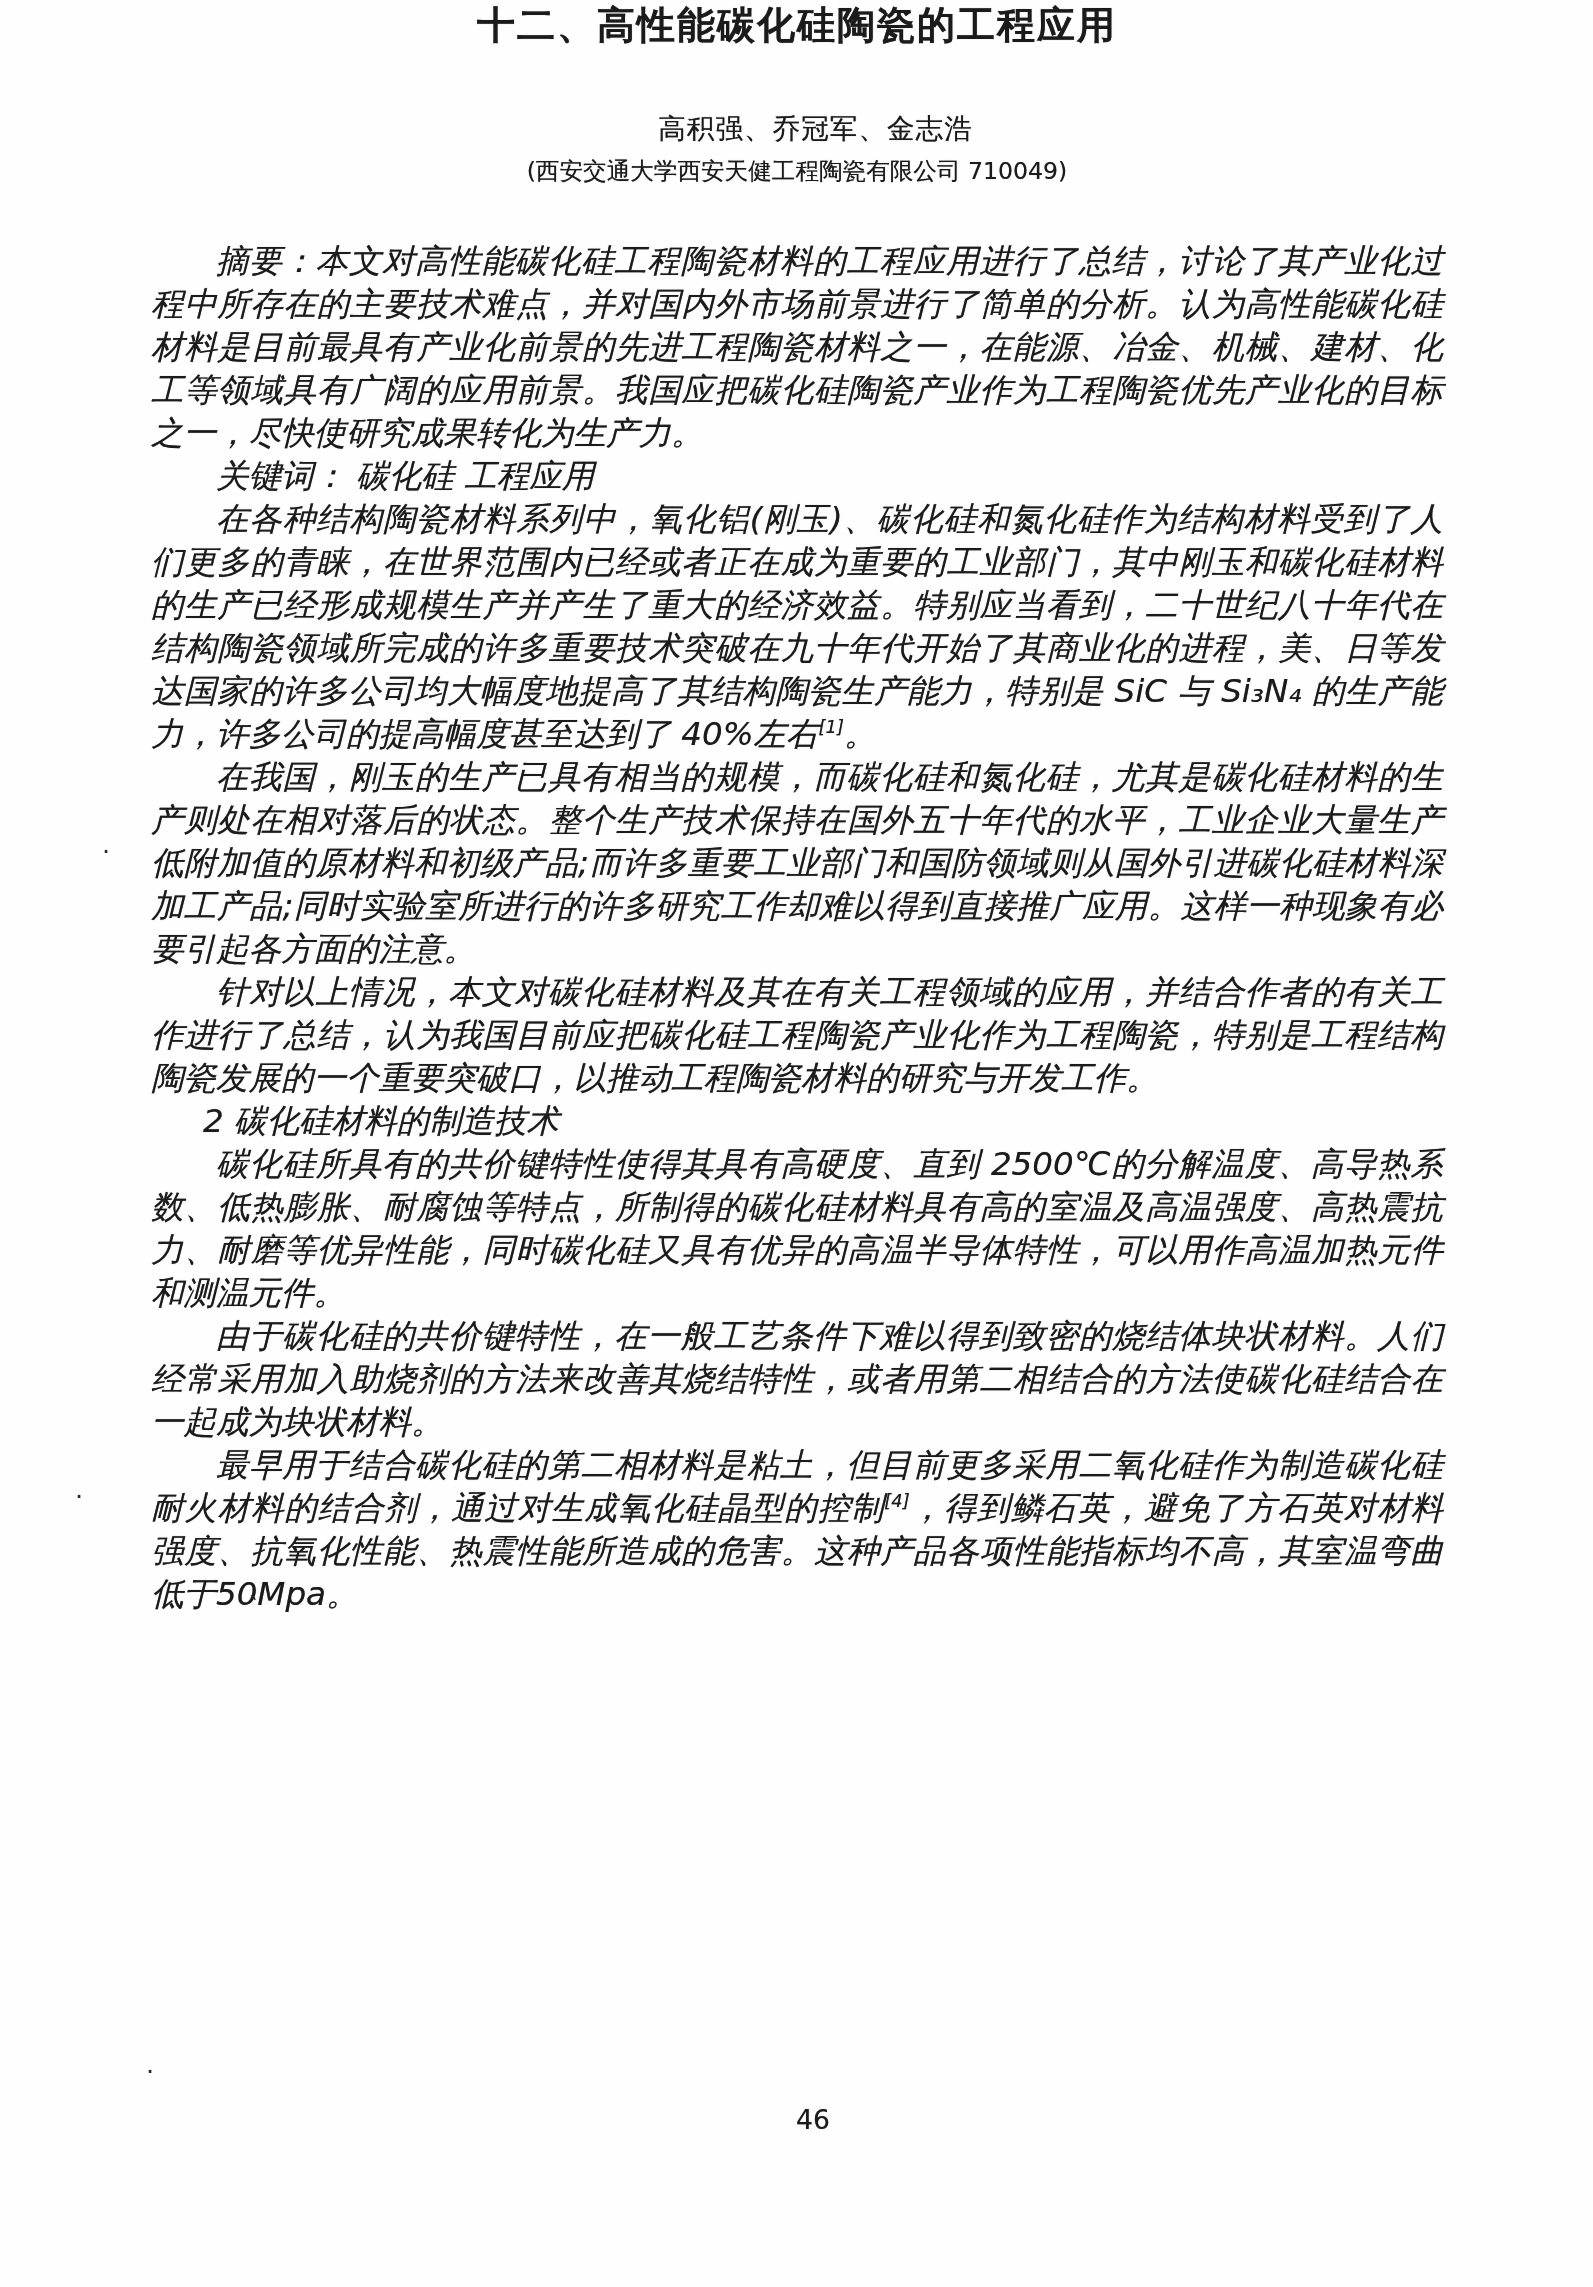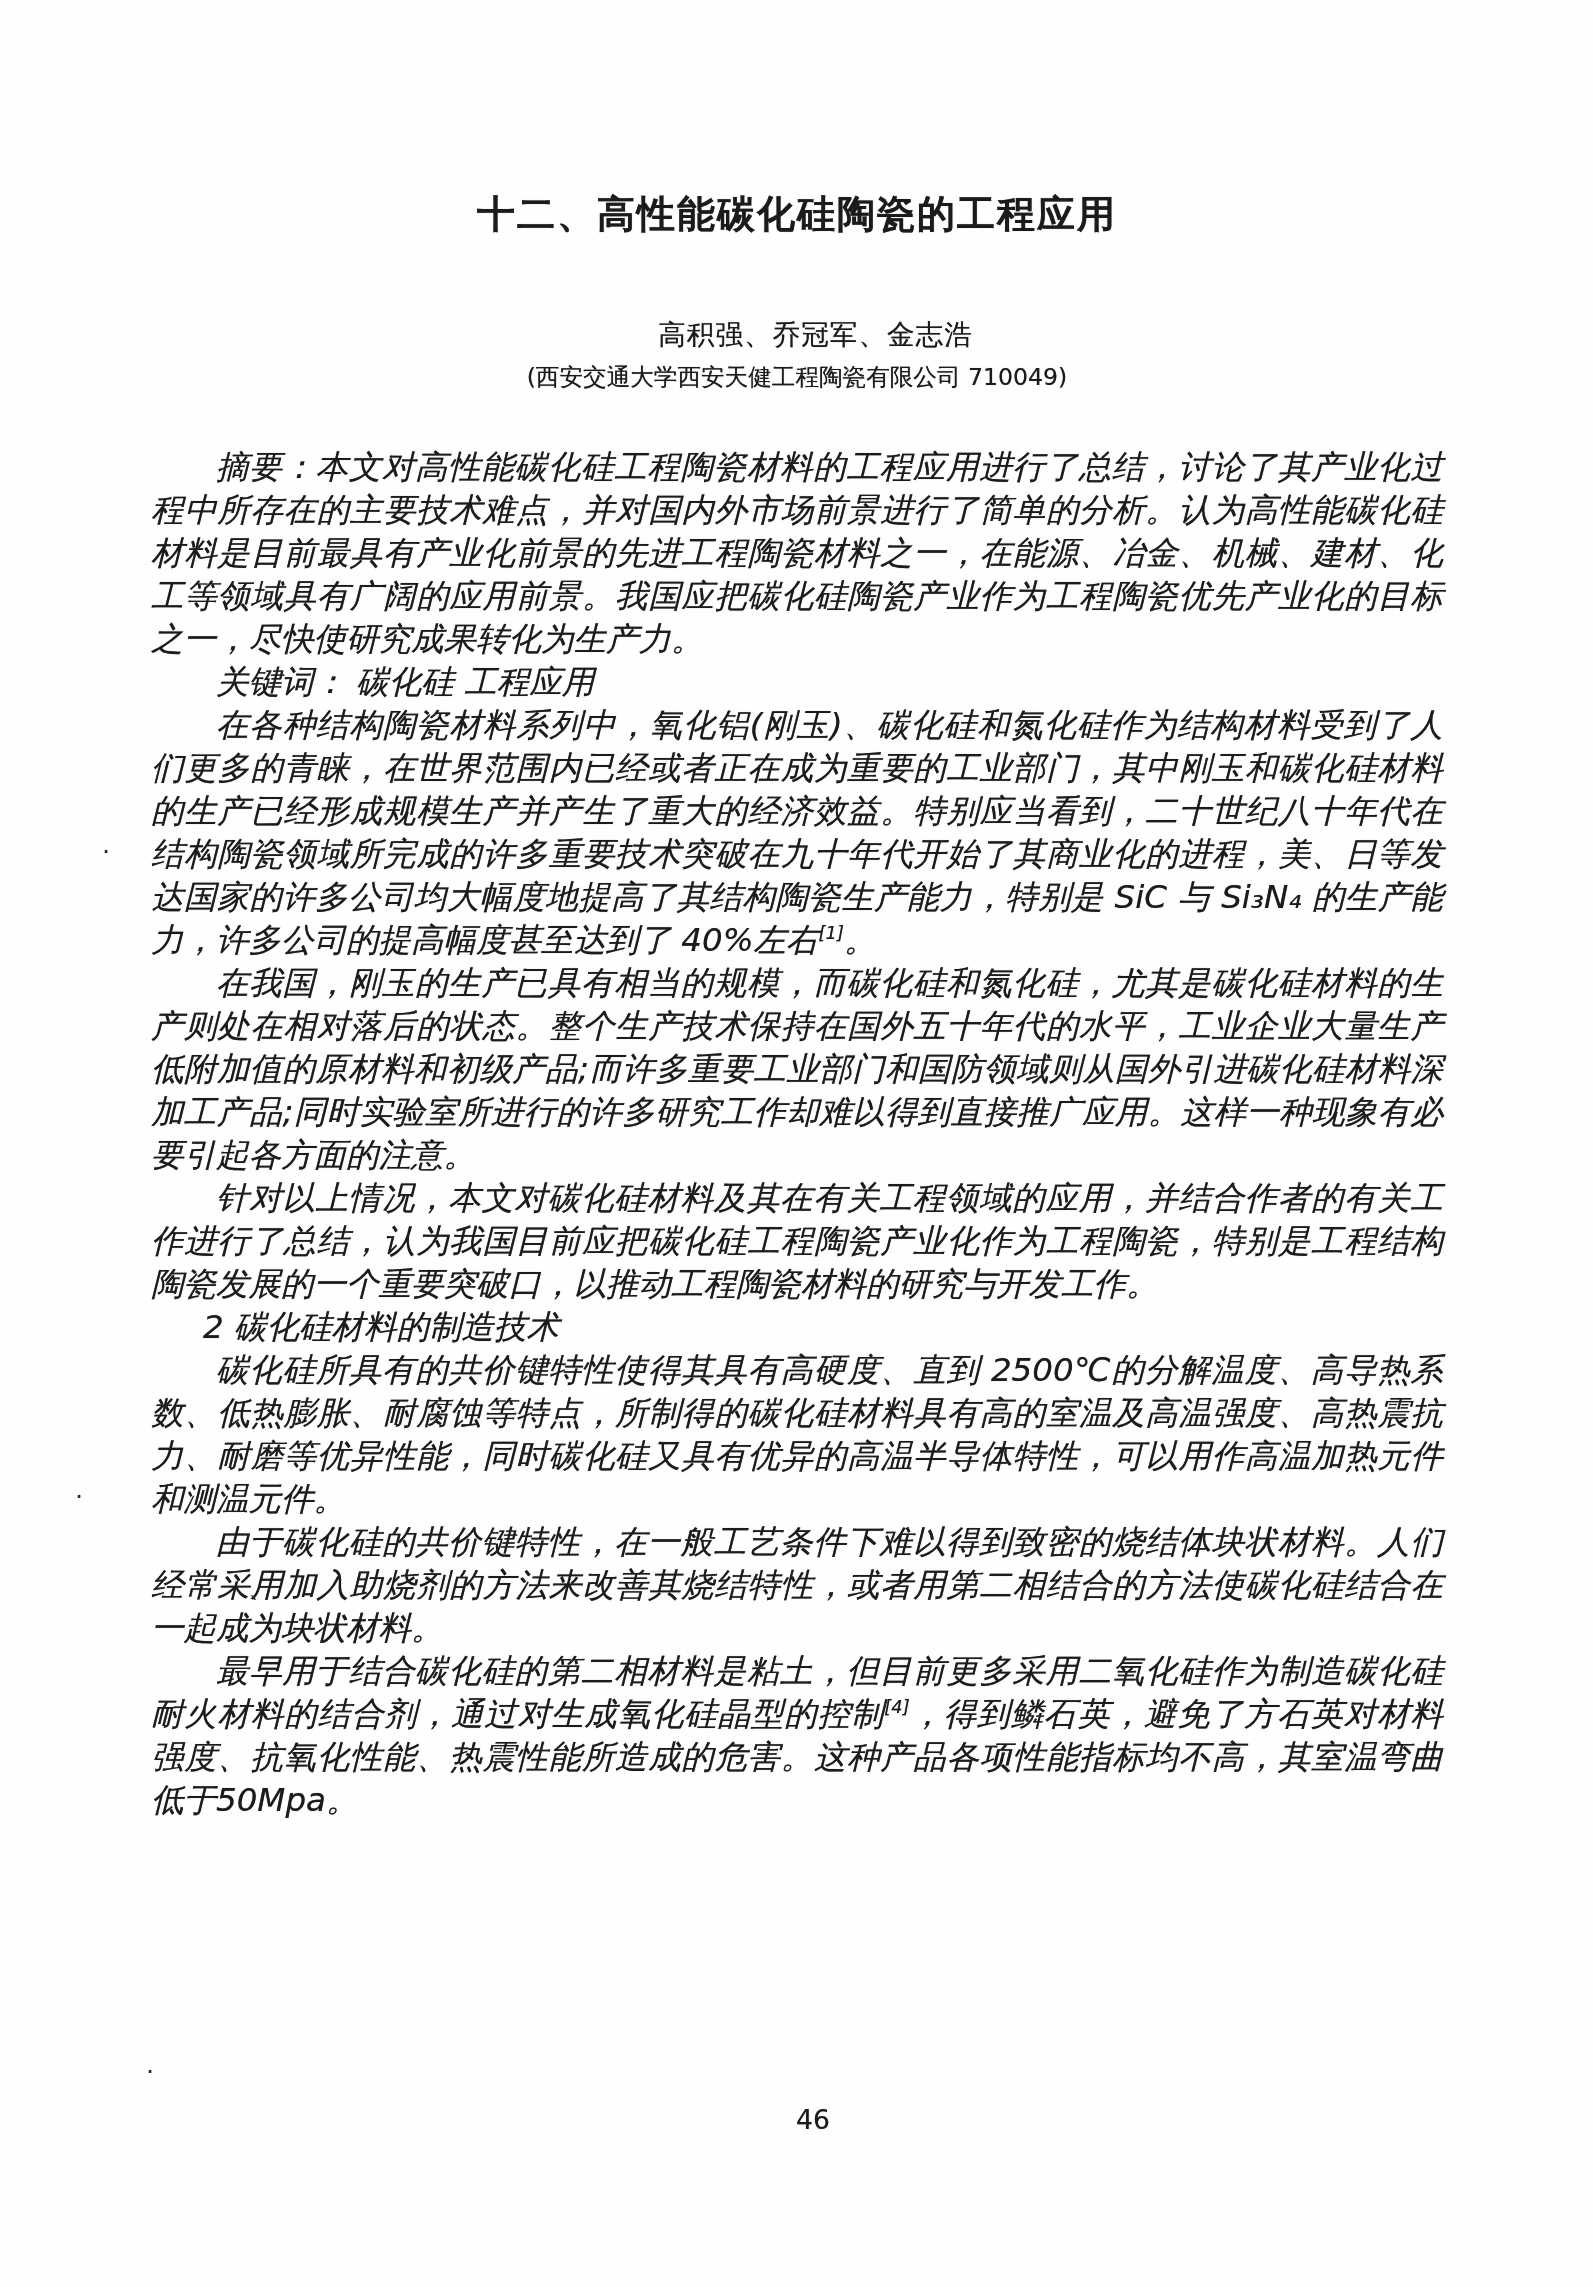--- a/index.html
+++ b/index.html
@@ -11,28 +11,27 @@
     background: #fefefe;
     overflow: hidden;
     font-family: "DejaVu Sans", "Liberation Sans", sans-serif;
     color: #1b1b1b;
     -webkit-font-smoothing: none;
   }
   .ink { text-shadow: 0 0 0.7px rgba(10,10,10,0.65); margin-left: 16px; }
 
   .doc-title {
     margin: 0;
-    padding-top: 189px;
     text-align: center;
     font-size: 38px;
     font-weight: bold;
     letter-spacing: 2px;
   }
   .authors {
-    margin: 76px 0 0 0;
+    margin: 59px 0 0 0;
     text-align: center;
     font-size: 27.6px;
     letter-spacing: 1px;
     padding-left: 37px;
   }
   .affiliation {
     margin: 7.9px 0 0 0;
     text-align: center;
     font-size: 23.6px;
   }

